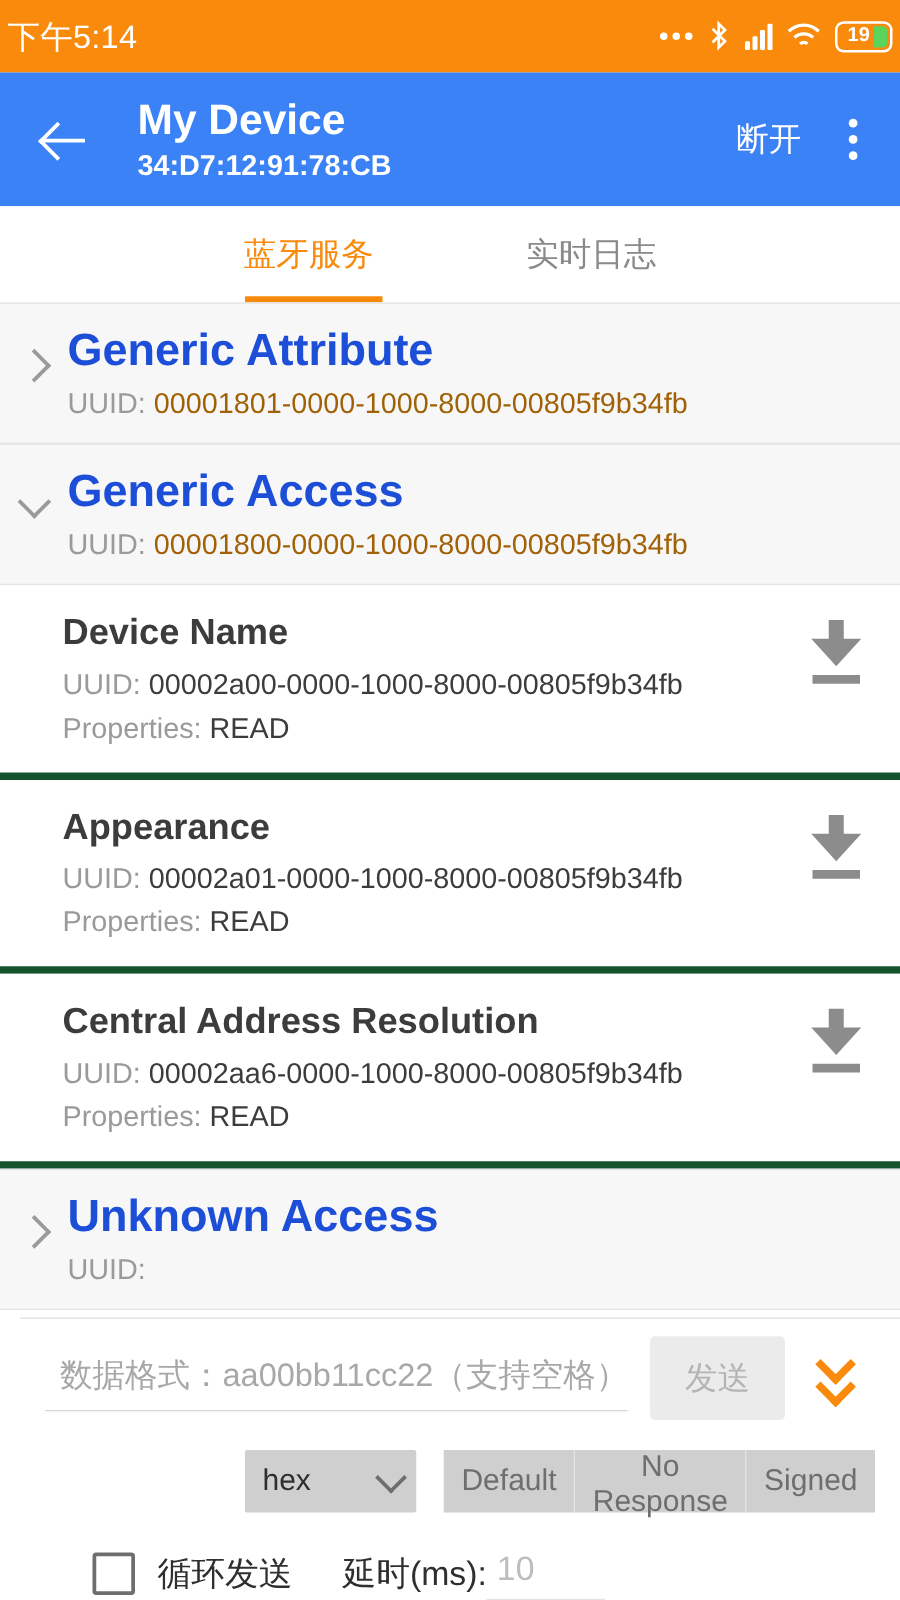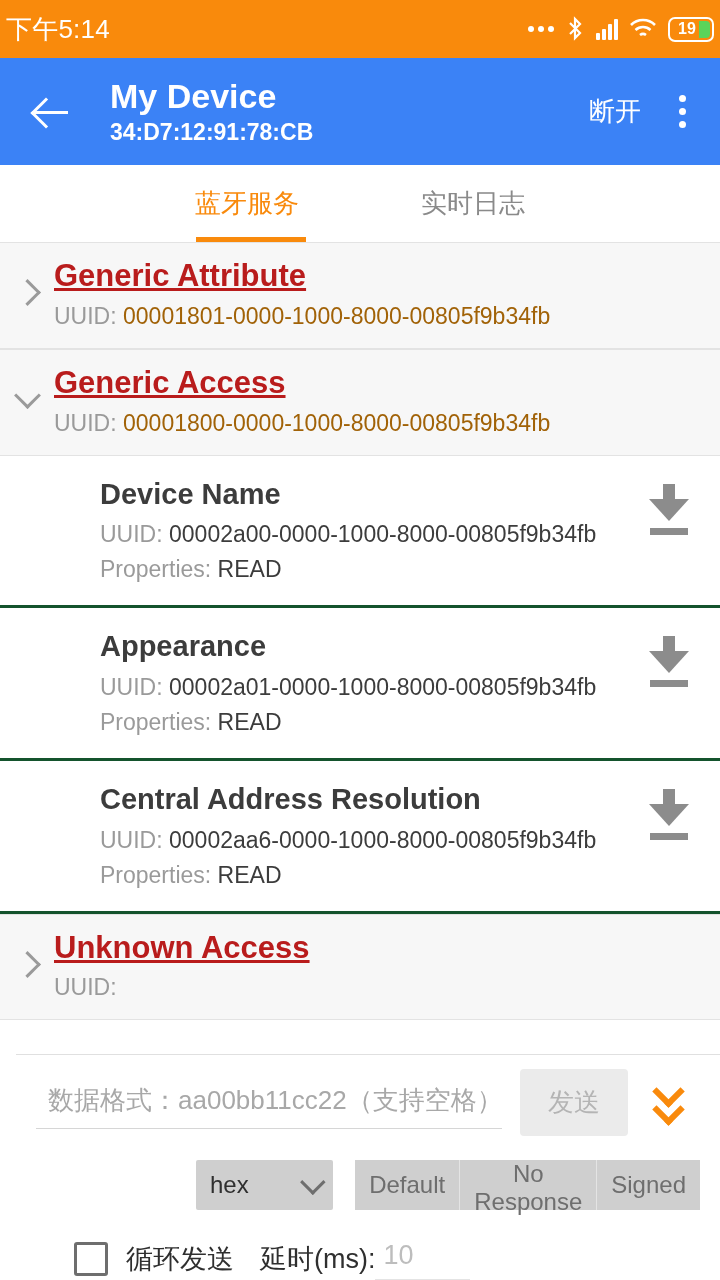--- a/index.html
+++ b/index.html
@@ -84,28 +84,28 @@
     width: 54px; flex: 0 0 54px; position: relative; height: 56px; margin-top: 8px;
   }
   .chev::after {
     content: ""; position: absolute; left: 18px; top: 18px;
     width: 16px; height: 16px;
     border-right: 3px solid #9a9a9a; border-bottom: 3px solid #9a9a9a;
   }
   .chev.collapsed::after { transform: rotate(-45deg); }
   .chev.expanded::after { transform: rotate(45deg); top: 14px; }
   .svc-text { flex: 1 1 auto; padding-right: 20px; }
-  .svc-name { font-size: 31px; font-weight: bold; color: #b91c1c; line-height: 1.25; text-decoration: underline; }
+  .svc-name { font-size: 36px; font-weight: bold; color: #1d4ed8; line-height: 1.25; }
   .svc-uuid { font-size: 23px; color: #9a9a9a; margin-top: 7px; }
   .svc-uuid b { color: #a16207; font-weight: normal; }
 
   .char-row {
-    background: #fff; padding: 20px 20px 22px 100px;
+    background: #fff; padding: 20px 20px 22px 50px;
     display: flex; align-items: flex-start;
-    border-bottom: 3px solid #14532d; position: relative;
+    border-bottom: 6px solid #14532d; position: relative;
   }
   .char-text { flex: 1 1 auto; }
   .char-name { font-size: 29px; font-weight: bold; color: #3c3c3c; line-height: 1.3; }
   .char-meta { font-size: 23px; color: #9a9a9a; margin-top: 8px; }
   .char-meta b { color: #3c3c3c; font-weight: normal; }
   .dl-icon { width: 46px; height: 54px; position: relative; flex: 0 0 46px; margin: 8px 8px 0 0; }
   .dl-icon .shaft { position: absolute; left: 17px; top: 0; width: 12px; height: 19px; background: #8c8c8c; }
   .dl-icon .head {
     position: absolute; left: 3px; top: 15px; width: 0; height: 0;
     border-left: 20px solid transparent; border-right: 20px solid transparent;
@@ -155,21 +155,21 @@
   .seg-btn {
     background: #cfcfcf; border: none; border-right: 1px solid #e4e4e4;
     color: #6e6e6e; font-size: 24px; font-family: inherit;
     height: 50px; padding: 0 14px;
   }
   .seg-btn:last-child { border-right: none; }
 
   .loop-row { display: flex; align-items: center; margin-top: 28px; padding-left: 38px; }
   .checkbox { width: 34px; height: 34px; border: 3px solid #6e6e6e; border-radius: 3px; background: #fff; }
   .loop-label { font-size: 27px; color: #2f2f2f; margin-left: 18px; }
-  .delay-label { font-size: 27px; color: #2f2f2f; margin-left: 26px; }
+  .delay-label { font-size: 27px; color: #2f2f2f; margin-left: 40px; }
   .delay-input {
     width: 95px; border: none; border-bottom: 1px solid #e4e4e4;
     background: transparent; font-size: 27px; color: #2f2f2f;
     font-family: inherit; padding: 2px 6px 8px 8px; outline: none;
   }
   .delay-input::placeholder { color: #bdbdbd; }
 </style>
 </head>
 <body>
 

